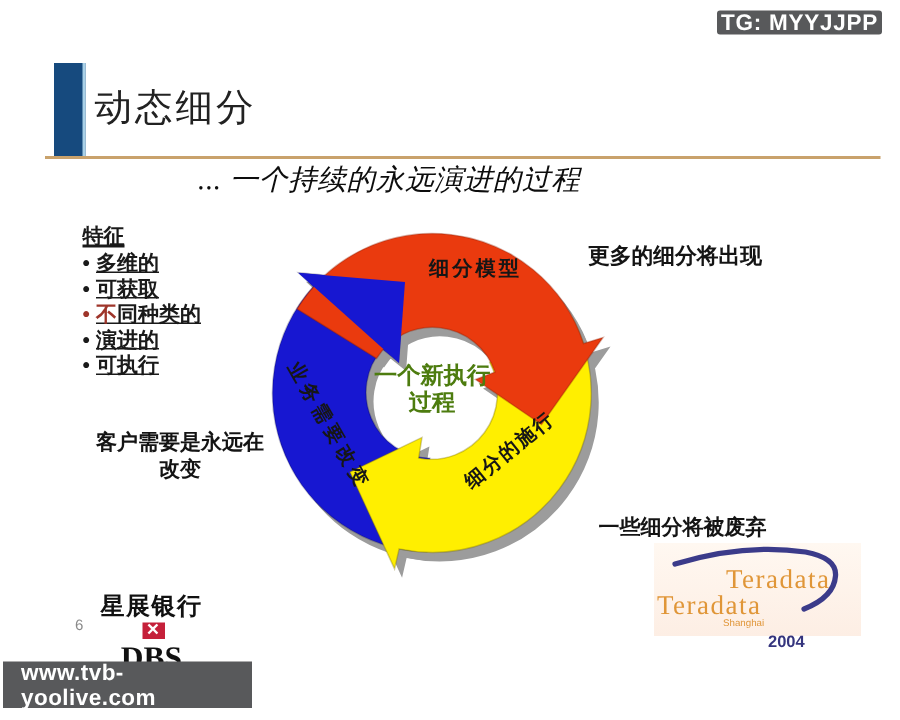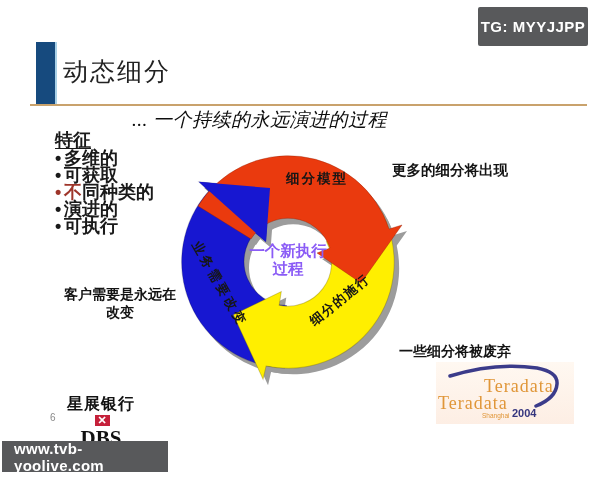--- a/index.html
+++ b/index.html
@@ -2,76 +2,76 @@
 <html><head>
 <meta charset="utf-8">
 <style>
   html,body{margin:0;padding:0;background:#ffffff;}
   .slide{
     position:relative;width:600px;height:480px;background:#ffffff;overflow:hidden;
     font-family:"Liberation Sans", sans-serif;color:#1a1a1a;
   }
   
   .badge{
-    position:absolute;left:478px;top:7px;width:110px;height:39px;background:#58595b;
+    position:absolute;left:478px;top:7px;width:110px;height:16px;background:#58595b;
     color:#ffffff;font-size:15px;font-weight:bold;letter-spacing:.5px;
     display:flex;align-items:center;justify-content:center;border-radius:2px;
   }
   
   .title-bar{
     position:absolute;left:36px;top:42px;width:19px;height:63px;background:#164a7e;
     border-right:2px solid #a9d1e8;
   }
   .page-title{
     position:absolute;left:63px;top:55px;font-family:"Liberation Serif", serif;
     font-size:25px;letter-spacing:2px;color:#222222;
   }
   .title-rule{position:absolute;left:30px;top:104px;width:557px;height:2px;background:#c9a26c;}
   
   .subtitle{
     position:absolute;left:132px;top:107px;font-family:"Liberation Serif", serif;
     font-size:19px;font-weight:normal;font-style:italic;color:#0d0d0d;letter-spacing:.5px;white-space:nowrap;
   }
   
-  .features{position:absolute;left:55px;top:132px;font-size:18px;font-weight:bold;line-height:17px;}
+  .features{position:absolute;left:55px;top:149px;font-size:14px;font-weight:bold;line-height:17px;text-decoration:underline;}
   .features .heading{text-decoration:underline;text-underline-offset:2px;}
   .features ul{list-style:none;margin:1px 0 0 0;padding:0;}
   .features li{white-space:nowrap;}
   .features .bullet{display:inline-block;width:9px;}
   .red-char{color:#9e352a;}
   
   .note{position:absolute;font-weight:bold;color:#141414;white-space:nowrap;}
   .note-left{left:58px;top:286px;width:124px;text-align:center;font-size:14px;line-height:17.5px;white-space:normal;}
   .note-tr{left:392px;top:161px;font-size:14.5px;}
   .note-br{left:399px;top:343px;font-size:14px;}
   
   .diagram-svg{position:absolute;left:0;top:0;}
   .cycle-center{
     position:absolute;left:240px;top:242px;width:96px;text-align:center;
-    font-size:15.5px;font-weight:bold;line-height:18px;color:#8b5cf6;
+    font-size:15.5px;font-weight:bold;line-height:18px;color:#4d7c0f;
   }
   .arrow-label{position:absolute;font-weight:bold;color:#161616;white-space:nowrap;}
   .label-red{left:270px;top:170px;font-size:13.5px;letter-spacing:2px;margin-left:16px;}
   .label-blue{left:203px;top:238px;font-size:13px;letter-spacing:3px;transform:rotate(60deg);transform-origin:left top;}
   .label-yellow{left:306px;top:316px;font-size:13px;letter-spacing:1.5px;transform:rotate(-39deg);transform-origin:left top;}
   
   .dbs{position:absolute;left:67px;top:394px;height:20px;display:flex;align-items:center;flex-direction:column;}
   .dbs-cn{font-size:16px;font-weight:bold;color:#111111;letter-spacing:1px;}
   .dbs-mark{
     width:15px;height:15px;background:#c5203a;margin:0 2px 0 4px;color:#ffffff;
     display:flex;align-items:center;justify-content:center;font-size:11px;font-weight:bold;line-height:1;
   }
   .dbs-en{font-family:"Liberation Serif", serif;font-size:21px;font-weight:bold;color:#111111;}
   .page-number{position:absolute;left:50px;top:412px;font-size:10px;color:#8a8a8a;}
   
   .teradata{position:absolute;left:436px;top:362px;width:138px;height:62px;background:linear-gradient(180deg,#fff8f1,#fdeee4);}
   .td-line1{position:absolute;left:12px;top:14px;font-family:"Liberation Serif", serif;font-size:18px;color:#e09638;letter-spacing:1px;margin-left:36px;}
   .td-line2{position:absolute;left:2px;top:31px;font-family:"Liberation Serif", serif;font-size:18px;color:#e09638;letter-spacing:1px;}
   .td-city{position:absolute;left:46px;top:50px;font-size:6.5px;color:#e09638;}
-  .td-year{position:absolute;left:76px;top:45px;font-size:11px;font-weight:bold;color:#35357e;}
+  .td-year{position:absolute;left:76px;top:60px;font-size:11px;font-weight:bold;color:#35357e;}
   .td-swoosh{position:absolute;left:0;top:0;}
   
   .url-bar{
     position:absolute;left:2px;top:441px;width:166px;height:31px;background:#58595b;
     color:#ffffff;display:flex;align-items:center;padding-left:12px;box-sizing:border-box;
     font-size:15px;font-weight:bold;letter-spacing:.3px;
   }
 </style>
 </head>
 <body>

